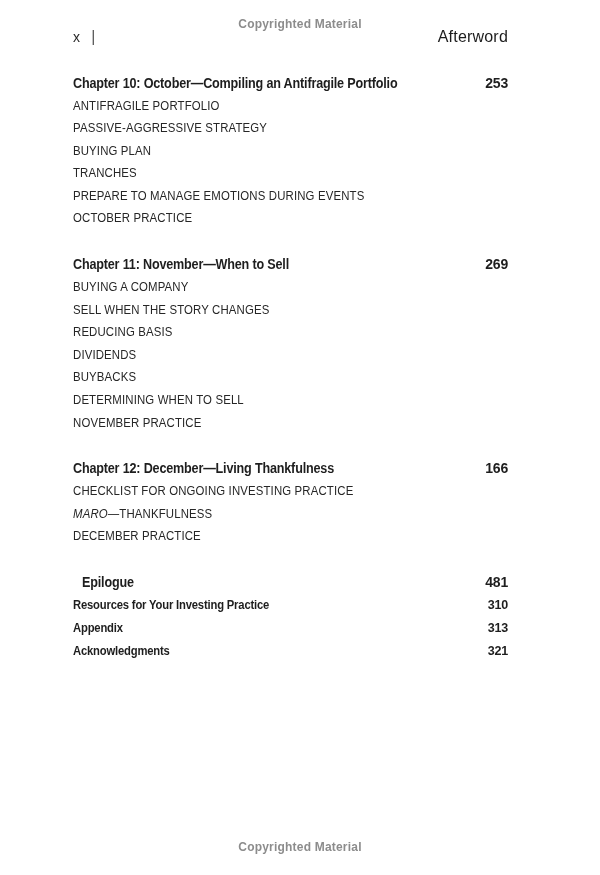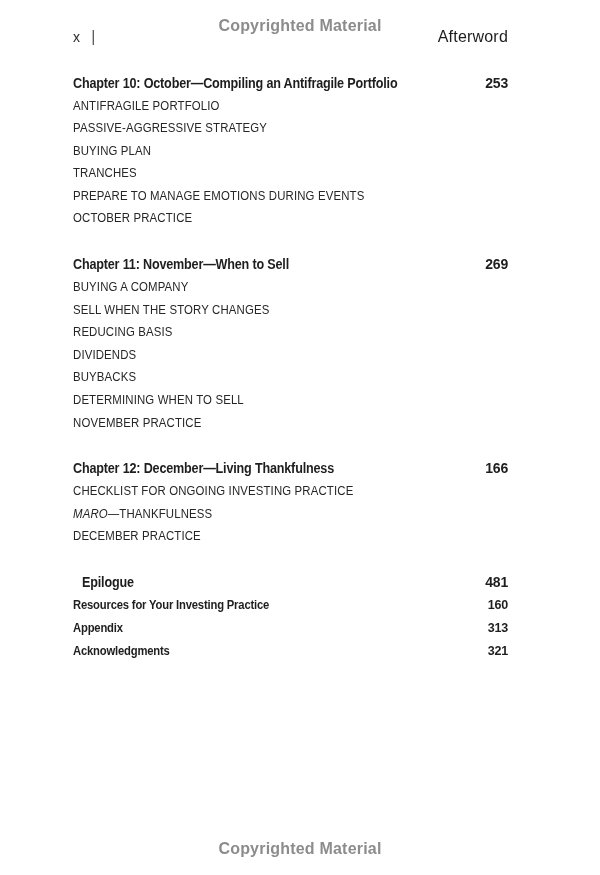--- a/index.html
+++ b/index.html
@@ -9,21 +9,21 @@
     font-family: "Liberation Sans", sans-serif;
     color: #1e1e1e;
     position: relative;
     overflow: hidden;
   }
   .page { position: absolute; inset: 0; background: #ffffff; }
 
   .watermark {
     position: absolute; left: 0; width: 100%;
     text-align: center;
-    font-size: 16px; font-weight: bold;
+    font-size: 12px; font-weight: bold;
     color: #8c8c8c;
     letter-spacing: 0.2px;
   }
   .watermark.top { top: 17px; }
   .watermark.bottom { top: 840px; }
 
   .page-header {
     position: absolute; top: 27px; left: 73px; right: 92px;
     display: flex; align-items: baseline;
   }
@@ -121,21 +121,21 @@
           <div class="toc-item">DECEMBER PRACTICE</div>
         </section>
       </div>
     <div class="back-matter" id="back-root">
         <div class="row large gap">
           <span class="chapter-title">Epilogue</span>
           <span class="page-num">481</span>
         </div>
         <div class="row small">
           <span class="chapter-title">Resources for Your Investing Practice</span>
-          <span class="page-num">160</span>
+          <span class="page-num">310</span>
         </div>
         <div class="row small">
           <span class="chapter-title">Appendix</span>
           <span class="page-num">313</span>
         </div>
         <div class="row small">
           <span class="chapter-title">Acknowledgments</span>
           <span class="page-num">321</span>
         </div>
       </div>

